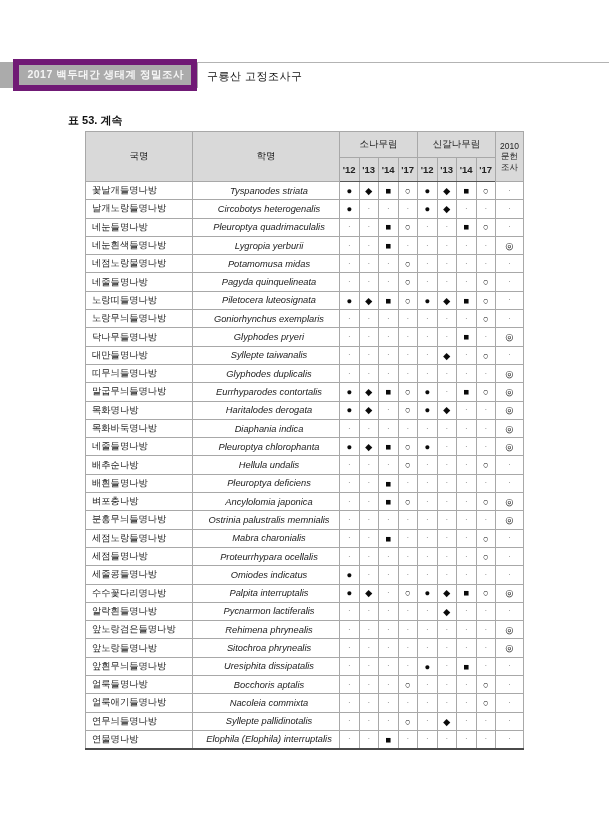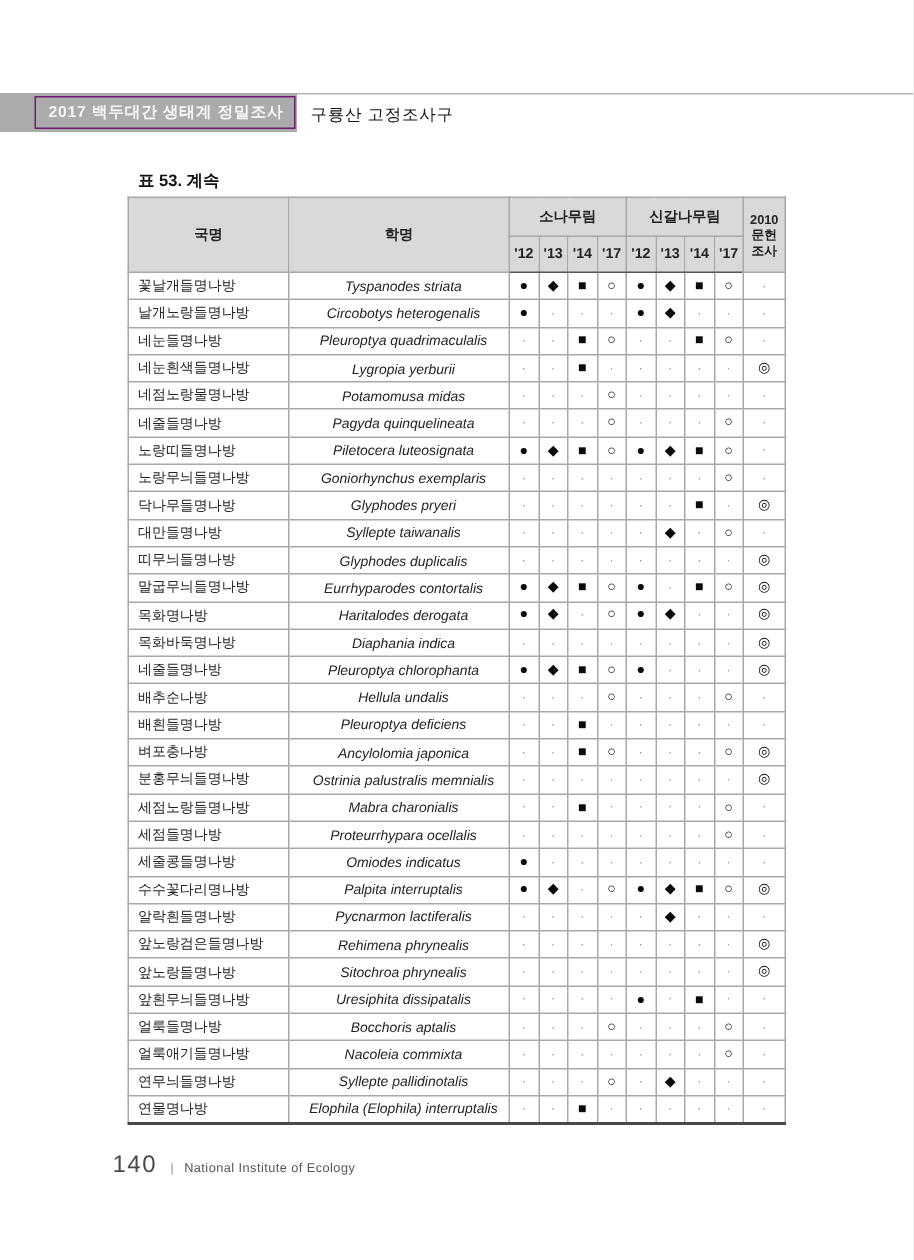--- a/index.html
+++ b/index.html
@@ -8,41 +8,41 @@
     background:#ffffff; overflow:hidden;
     font-family:"Liberation Sans", sans-serif; color:#222;
   }
   
   .header-band {
     position:absolute; left:0; top:62px; width:198px; height:26px;
     background:#ababab; display:flex; align-items:center; justify-content:flex-end;
   }
   .band-box {
     color:#f5f5f5; font-size:10.5px; font-weight:bold; letter-spacing:0.5px;
-    border:1px solid #701a75; padding:3px 7px 3px 8px; margin-right:1px; white-space:nowrap;
+    border:6px solid #701a75; padding:3px 7px 3px 8px; margin-right:1px; white-space:nowrap;
   }
   .header-rule {
     position:absolute; left:198px; top:62px; width:411px; height:1px; background:#b3b3b3;
   }
   .section-title {
     position:absolute; left:207px; top:69px; font-size:11px; font-weight:normal; color:#111;
     letter-spacing:0.5px;
   }
   .caption {
-    position:absolute; left:92px; top:113px; font-size:11px; font-weight:bold; color:#111;
+    position:absolute; left:68px; top:113px; font-size:11px; font-weight:bold; color:#111;
   }
   
   table.species {
     position:absolute; left:85px; top:131px; width:438px;
     border-collapse:collapse; table-layout:fixed;
     border-top:1.5px solid #555; border-bottom:2px solid #4a4a4a;
   }
   .species th, .species td { border:1px solid #a8a8a8; padding:0; overflow:hidden; white-space:nowrap; }
   .species thead th {
-    background:#d9d9d9; font-size:9.5px; font-weight:bold; color:#222; text-align:center;
+    background:#d9d9d9; font-size:9.5px; font-weight:normal; color:#222; text-align:center;
   }
   .species thead tr.grp th { height:25px; }
   .species thead tr.yrs th { height:23px; border-bottom:1.5px solid #555; font-weight:bold; }
   .species th.lit { font-size:8.5px; line-height:1.25; }
   .species th.lit span { display:block; }
   .species tbody tr { height:18.3px; }
   .species td.kor { font-size:9.3px; padding-left:6px; color:#222; text-align:left;margin-left:39px; }
   .species td.sci { font-size:9.3px; padding-left:6px; font-style:italic; color:#222; text-align:center; }
   .species td.sym { text-align:center; font-size:9.5px; color:#0a0a0a; line-height:1; }
   .species td.sym.dot { color:#909090; font-size:8px; }
@@ -502,19 +502,14 @@
           <td class="sym dot">·</td>
           <td class="sym dot">·</td>
           <td class="sym dot">·</td>
           <td class="sym dot">·</td>
           <td class="sym dot">·</td>
           <td class="sym dot">·</td>
         </tr>
       </tbody>
   </table>
 
-  <div class="footer">
-    <span class="pageno">140</span>
-    <span class="sep">|</span>
-    <span class="org">National Institute of Ecology</span>
-  </div>
 
 </div>
 
 </body></html>

